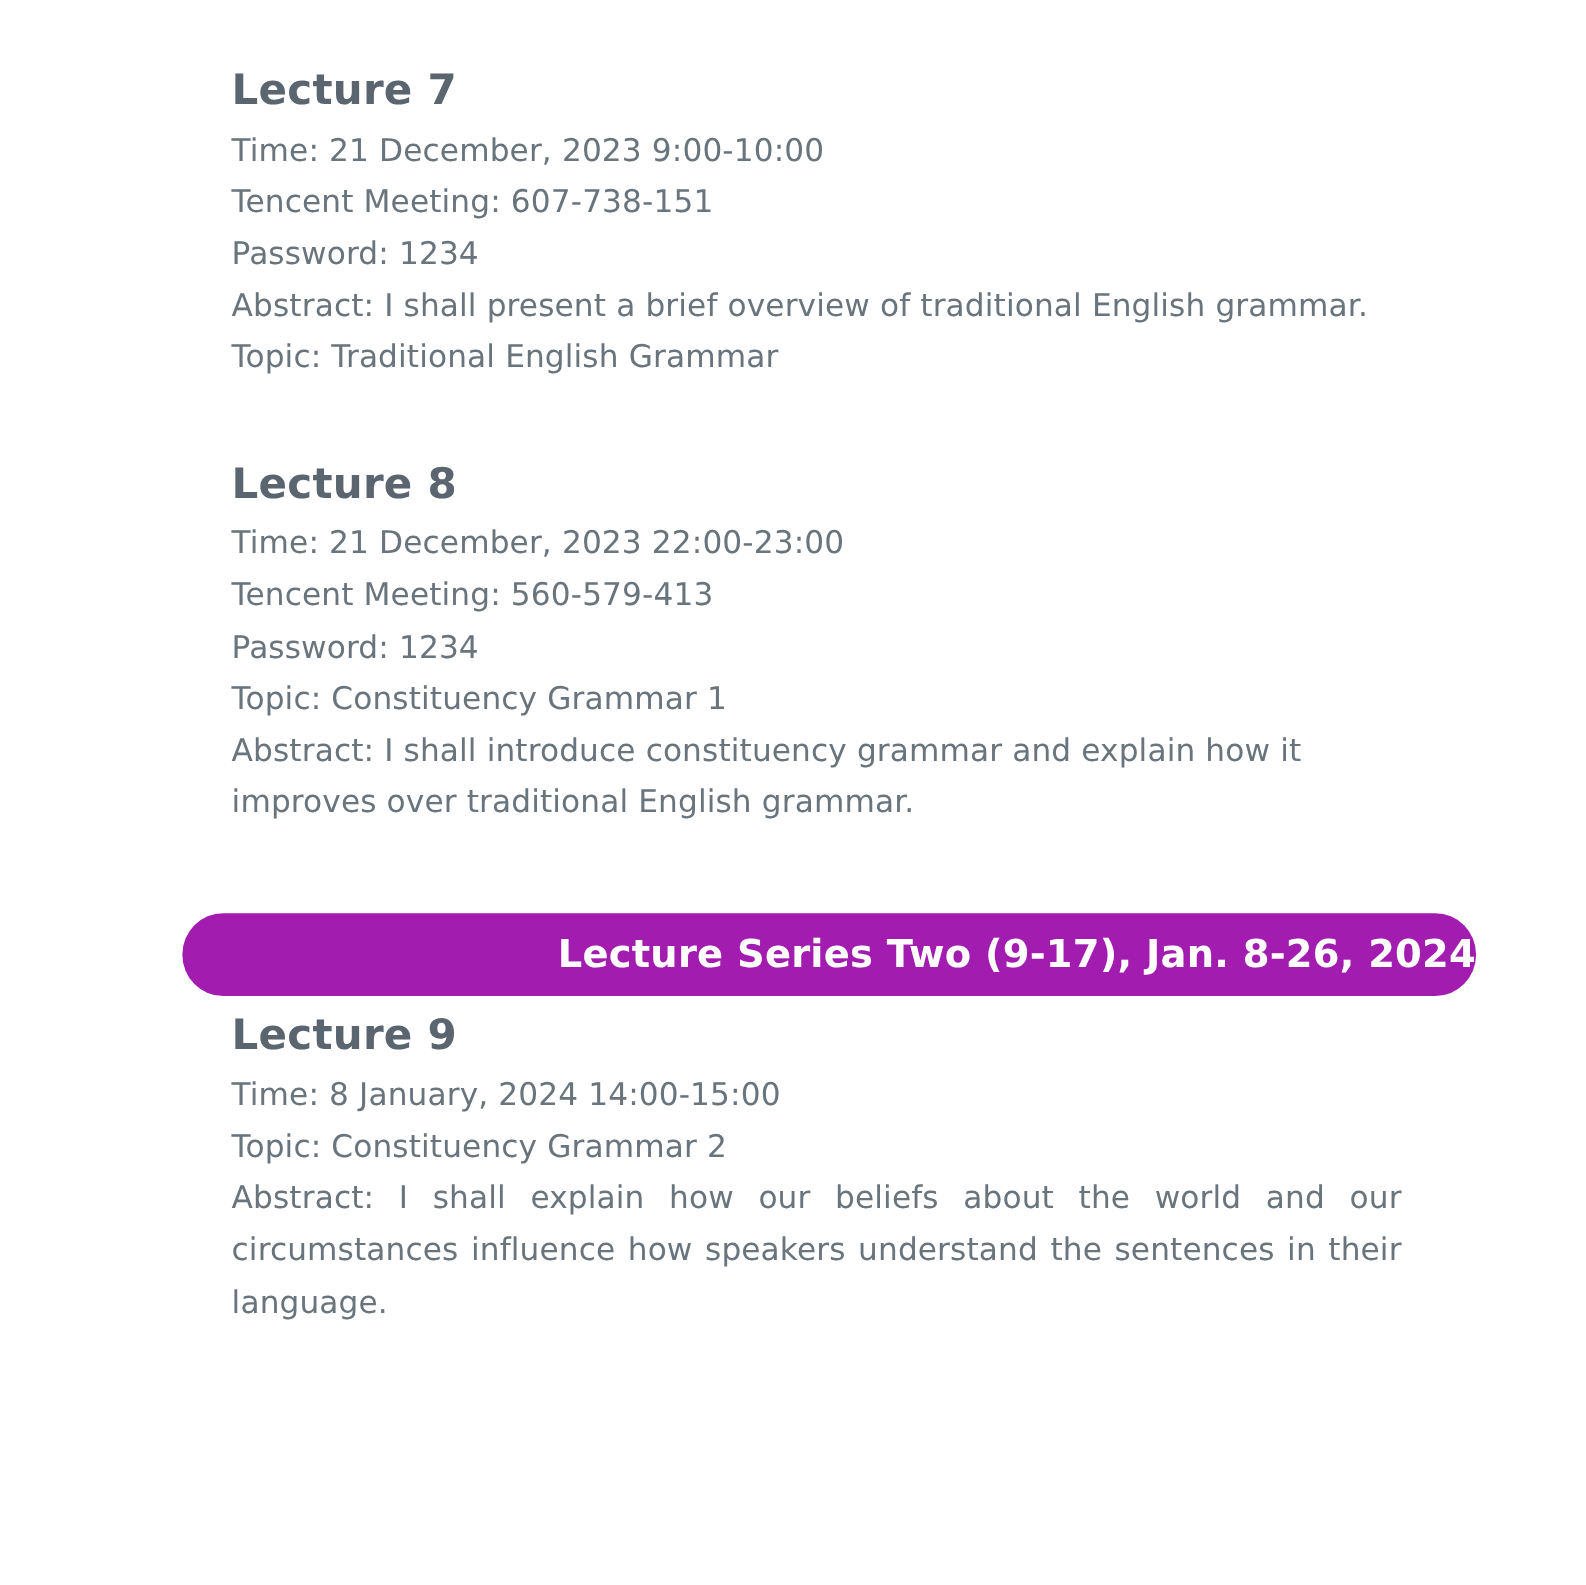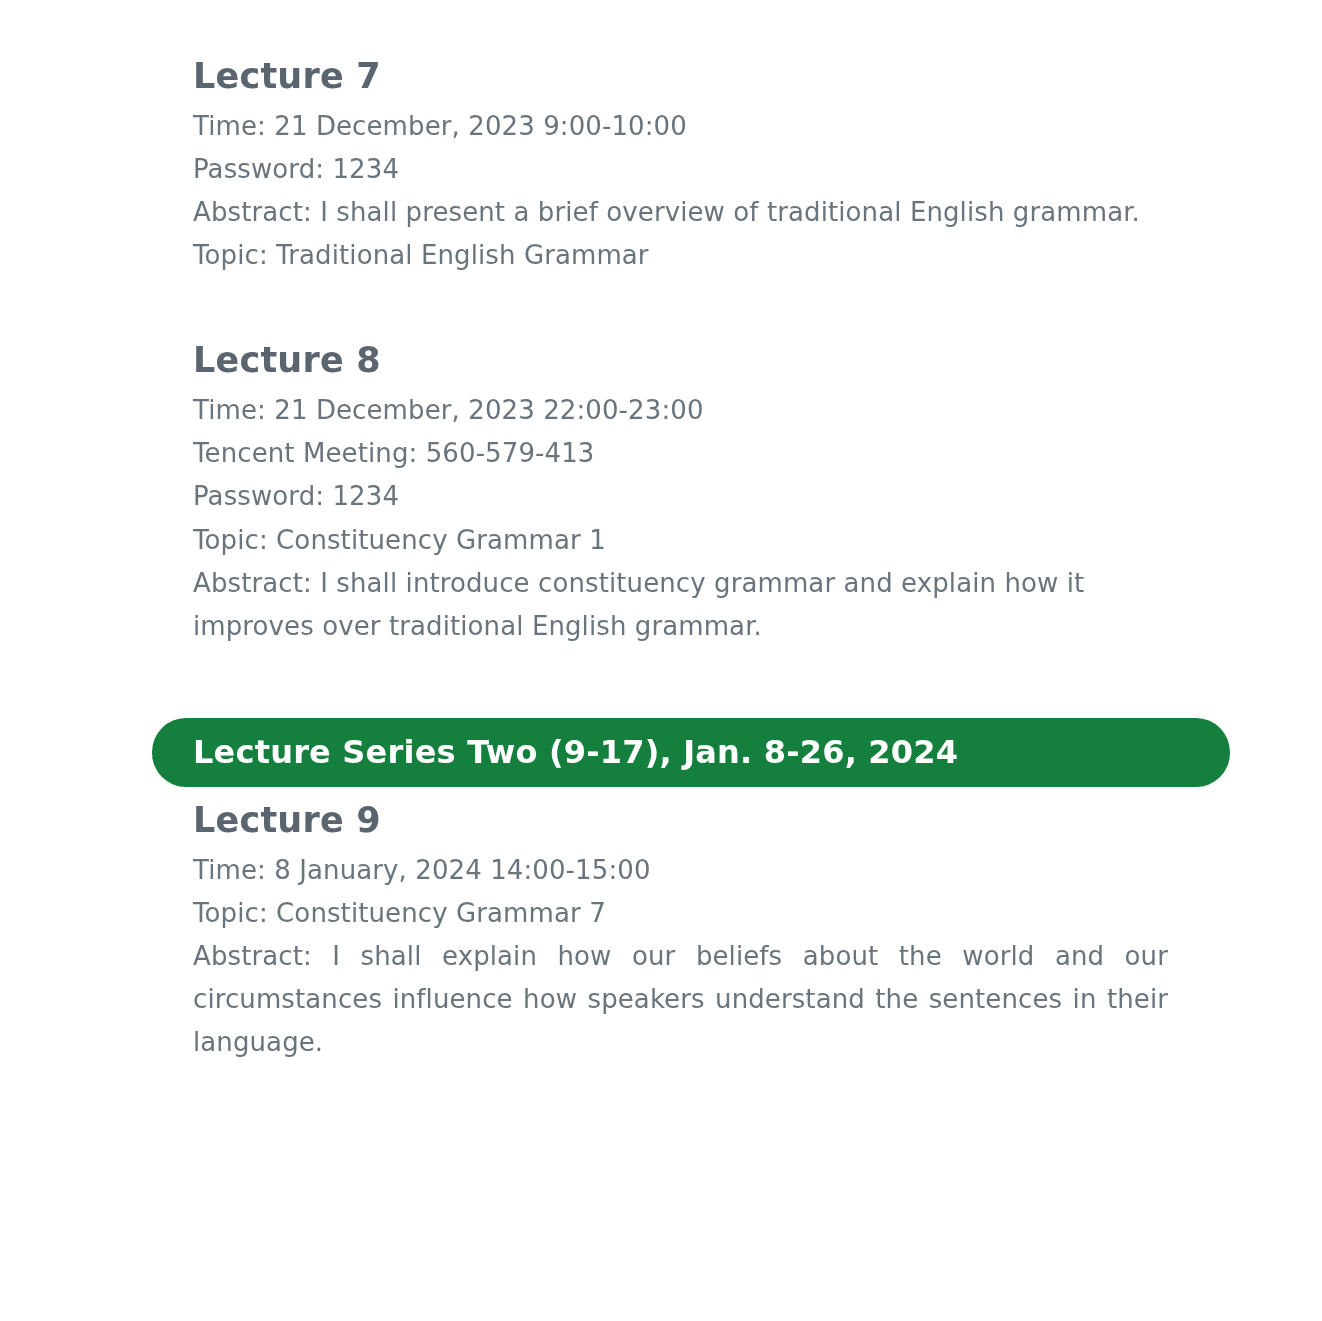--- a/index.html
+++ b/index.html
@@ -42,48 +42,50 @@
   .justify {
     text-align: justify;
     text-align-last: left;
     max-width: 975px;
   }
   .wide {
     max-width: 975px;
   }
   .series-banner {
     margin: 0;
-    background: #15803d;
+    background: #a21caf;
     color: #ffffff;
     border-radius: 34px;
     font-size: 32px;
     font-weight: bold;
     letter-spacing: 0.2px;
     padding: 14px 0 15px 0;
     width: 1078px;
     margin-left: -41px;
     box-sizing: border-box;
     text-indent: 41px;
     line-height: 1.25;
+    text-align: right;
   }
   .gap-lg { height: 62px; }
   .gap-banner-top { height: 70px; }
   .gap-banner-bottom { height: 12px; }
   .top-space { height: 55px; }
 </style>
 </head>
 <body>
 
 <div class="page">
 
   <div class="top-space"></div>
 
   <div class="lecture-block">
     <div class="lecture-title">Lecture 7</div>
     <div class="lecture-line">Time: 21 December, 2023 9:00-10:00</div>
+    <div class="lecture-line">Tencent Meeting: 607-738-151</div>
     <div class="lecture-line">Password: 1234</div>
     <div class="lecture-line justify">Abstract: I shall present a brief overview of traditional English grammar.</div>
     <div class="lecture-line">Topic: Traditional English Grammar</div>
   </div>
 
   <div class="gap-lg"></div>
 
   <div class="lecture-block">
     <div class="lecture-title">Lecture 8</div>
     <div class="lecture-line">Time: 21 December, 2023 22:00-23:00</div>
@@ -95,17 +97,17 @@
 
   <div class="gap-banner-top"></div>
 
   <div class="series-banner">Lecture Series Two (9-17), Jan. 8-26, 2024</div>
 
   <div class="gap-banner-bottom"></div>
 
   <div class="lecture-block">
     <div class="lecture-title">Lecture 9</div>
     <div class="lecture-line">Time: 8 January, 2024 14:00-15:00</div>
-    <div class="lecture-line">Topic: Constituency Grammar 7</div>
+    <div class="lecture-line">Topic: Constituency Grammar 2</div>
     <div class="lecture-line justify">Abstract: I shall explain how our beliefs about the world and our circumstances influence how speakers understand the sentences in their language.</div>
   </div>
 
 </div>
 
 </body></html>

